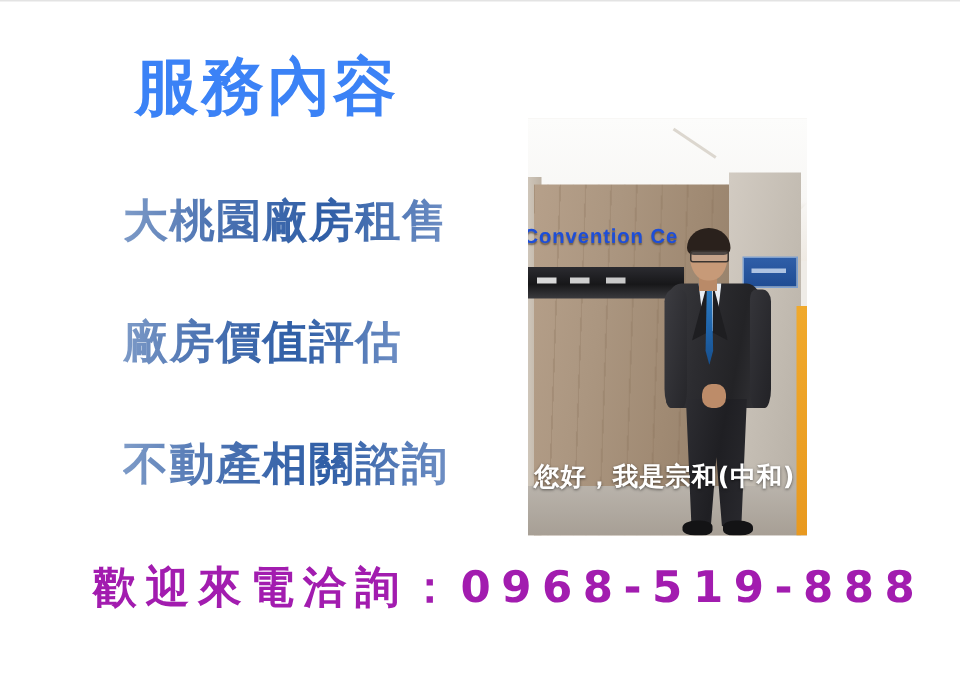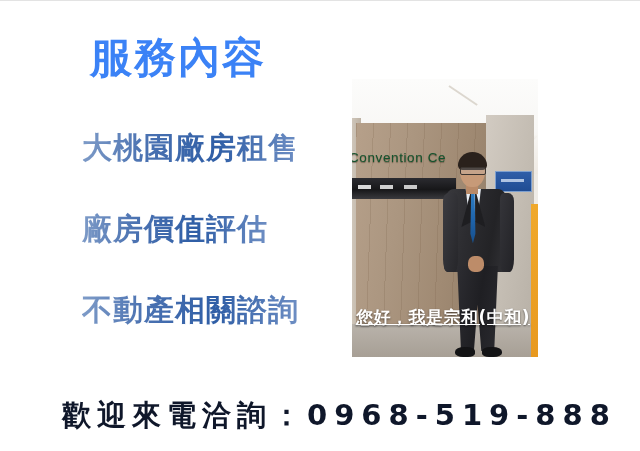--- a/index.html
+++ b/index.html
@@ -52,24 +52,23 @@
   .bullet-1 { top: 130px; }
   .bullet-2 { top: 211px; text-decoration: underline; }
   .bullet-3 { top: 292px; font-family: Liberation Serif, serif; }
 
   .phone-line {
     position: absolute;
     left: 62px;
     top: 371px;
     font-size: 29px;
     font-weight: 700;
-    color: #0f172a;
+    color: #a21caf;
     letter-spacing: 6px;
     white-space: nowrap;
-    margin-top: 24px;
   }
   .phone-line .num {
     letter-spacing: 7px;
   }
 
   
   .photo {
     position: absolute;
     left: 352px;
     top: 78px;
@@ -139,23 +138,23 @@
     left: 6%; top: 36%;
     width: 12%; height: 20%;
     background: #d9d9d9;
     box-shadow: 22px 0 0 #cfcfcf, 46px 0 0 #c9c9c9;
   }
   
   .ph-sign {
     position: absolute;
     left: -3px; top: 25.5%;
     font-size: 13.5px;
-    font-weight: 400;
+    font-weight: 700;
     letter-spacing: 0.6px;
-    color: #14532d;
+    color: #1d4ed8;
     text-shadow: 0 1px 1px rgba(60,45,30,0.55);
     white-space: nowrap;
     font-family: "Liberation Sans", sans-serif;
   }
   
   .ph-plaque {
     position: absolute;
     right: 3%; top: 33%;
     width: 19%; height: 7%;
     background: linear-gradient(180deg, #2f5ea8 0%, #1f4c93 100%);
@@ -280,21 +279,20 @@
   .ph-caption {
     position: absolute;
     left: 4px;
     bottom: 28px;
     font-size: 17px;
     font-weight: 700;
     color: #ffffff;
     white-space: nowrap;
     text-shadow: 0 1px 2px rgba(0,0,0,0.55);
     letter-spacing: 0.5px;
-    text-decoration: underline;
   }
 </style>
 </head>
 <body>
 
 <div id="slide">
 
   <div class="title">服務內容</div>
 
   <div class="bullet bullet-1">大桃園廠房租售</div>

